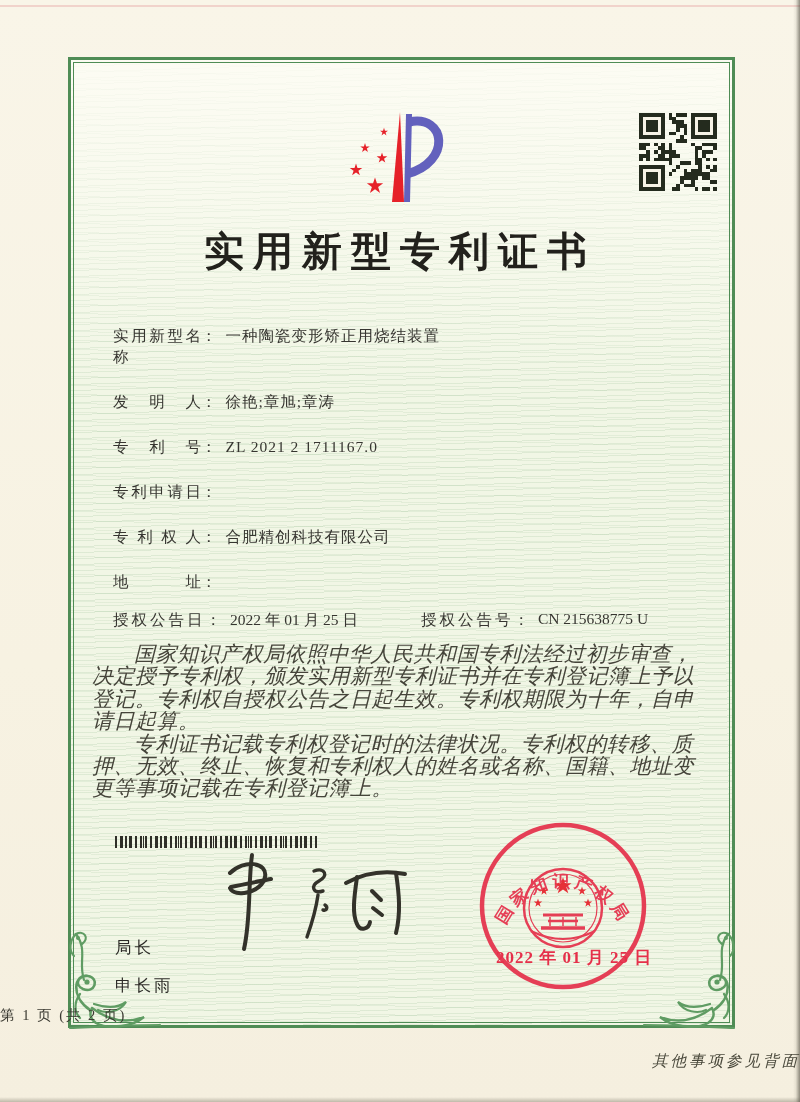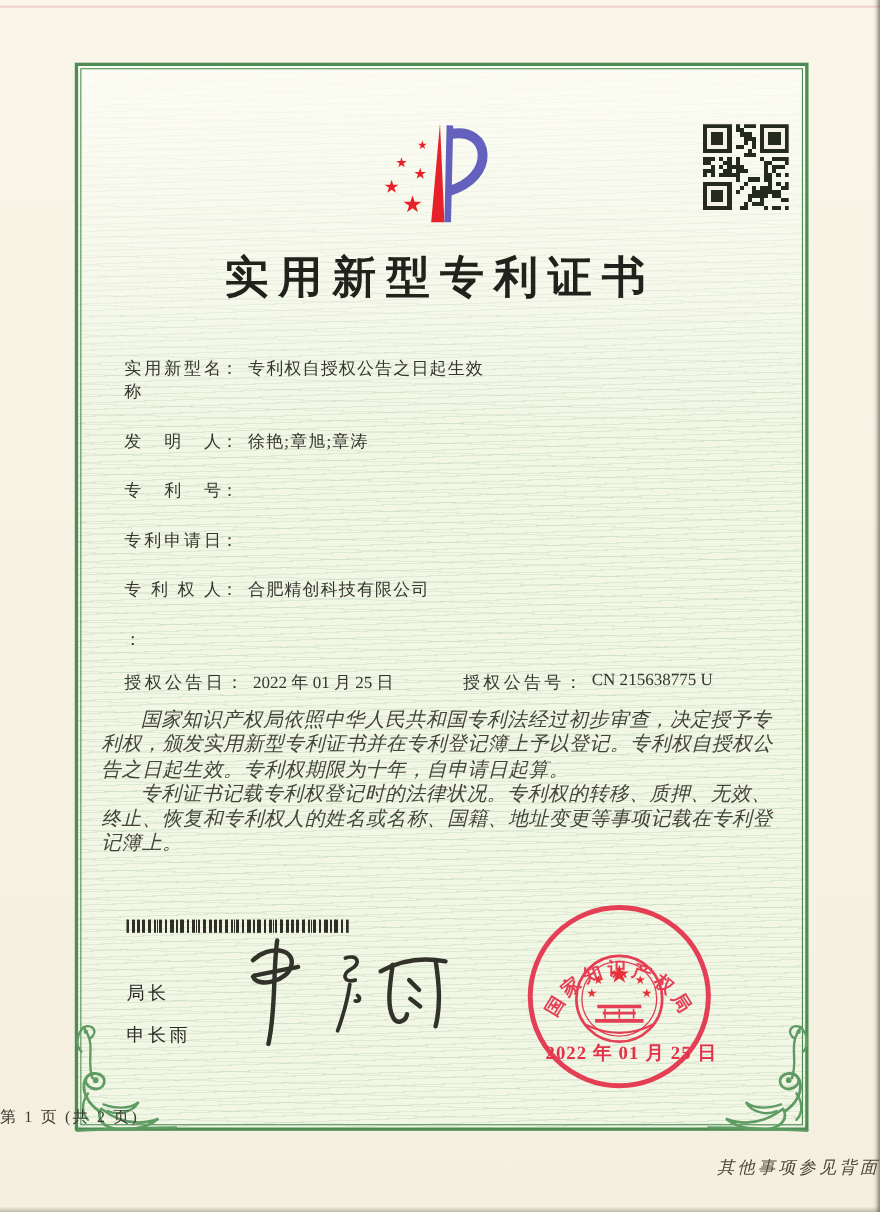--- a/index.html
+++ b/index.html
@@ -26,28 +26,28 @@
 
   .fields{left:113px;top:325px;width:512px;color:#363530;font-size:15.5px;line-height:21px;}
   .frow{display:flex;margin-bottom:24px;font-family:Liberation Serif, serif;}
   .lbl{flex:none;display:inline-block;width:88px;text-align:justify;text-align-last:justify;}
   .colon{flex:none;padding-right:9px;}
   .val{flex:1;letter-spacing:1px;}
   .grantrow{left:113px;top:610px;width:600px;display:flex;font-size:15.5px;color:#363530;}
   .grantrow .pair2{margin-left:63px;display:flex;}
   .grantrow .lbl2{letter-spacing:3px;}
 
-  .paras{left:92px;top:643px;width:616px;font-size:18px;line-height:22.4px;color:#45443a;font-style:italic;letter-spacing:.5px;}
+  .paras{left:92px;top:643px;width:616px;font-size:21px;line-height:22.4px;color:#45443a;font-style:italic;letter-spacing:.5px;}
   .paras p{margin:0;text-indent:2em;}
 
   .barcode{left:115px;top:836px;width:202px;height:12px;
     background:
       repeating-linear-gradient(90deg,#2f2f28 0 2px,transparent 2px 5px),
       repeating-linear-gradient(90deg,#2f2f28 0 1px,transparent 1px 7px);}
-  .signer{left:115px;top:884px;font-family:"Liberation Sans",sans-serif;font-size:16.5px;color:#2c2b27;letter-spacing:3px;line-height:38px;}
+  .signer{left:115px;top:928px;font-family:"Liberation Sans",sans-serif;font-size:16.5px;color:#2c2b27;letter-spacing:3px;line-height:38px;}
   .signature{left:218px;top:843px;}
   .sealwrap{left:468px;top:811px;width:190px;height:190px;}
   .sealdate{left:484px;top:946px;width:180px;text-align:center;font-size:17px;font-weight:bold;color:var(--seal_red);letter-spacing:1px;}
 
   .pageno{left:0;top:1006px;width:800px;text-align:left;font-size:14.5px;color:#3a3931;letter-spacing:2px;}
   .backnote{left:0;top:1051px;width:800px;text-align:right;font-size:15.5px;color:#4a493c;font-style:italic;letter-spacing:3px;}
 
   .flourish{position:absolute;width:102px;height:108px;}
   .fl-left{left:60px;top:924px;}
   .fl-right{left:642px;top:924px;transform:scaleX(-1);}
@@ -219,41 +219,43 @@
       <rect x="18" y="20" width="1" height="1"></rect>
       <rect x="20" y="20" width="1" height="1"></rect>
     </svg>
 
   <div class="abs title">实用新型专利证书</div>
 
   <div class="abs fields">
     <div class="frow">
       <span class="lbl">实用新型名称</span>
         <span class="colon">：</span>
-        <span class="val">专利权自授权公告之日起生效</span>
+        <span class="val">一种陶瓷变形矫正用烧结装置</span>
     </div>
     <div class="frow">
       <span class="lbl">发明人</span>
         <span class="colon">：</span>
         <span class="val">徐艳;章旭;章涛</span>
     </div>
     <div class="frow">
       <span class="lbl">专利号</span>
         <span class="colon">：</span>
+        <span class="val">ZL 2021 2 1711167.0</span>
     </div>
     <div class="frow">
       <span class="lbl">专利申请日</span>
         <span class="colon">：</span>
     </div>
     <div class="frow">
       <span class="lbl">专利权人</span>
         <span class="colon">：</span>
         <span class="val">合肥精创科技有限公司</span>
     </div>
     <div class="frow">
+      <span class="lbl">地址</span>
         <span class="colon">：</span>
     </div>
   </div>
 
   <div class="abs grantrow">
     <span class="lbl2">授权公告日</span>
       <span class="colon">：</span>
       <span>2022 年 01 月 25 日</span>
     <span class="pair2">
         <span class="lbl2">授权公告号</span>

